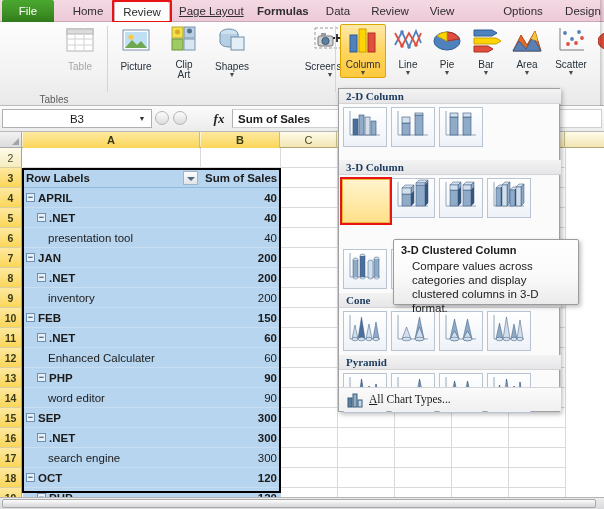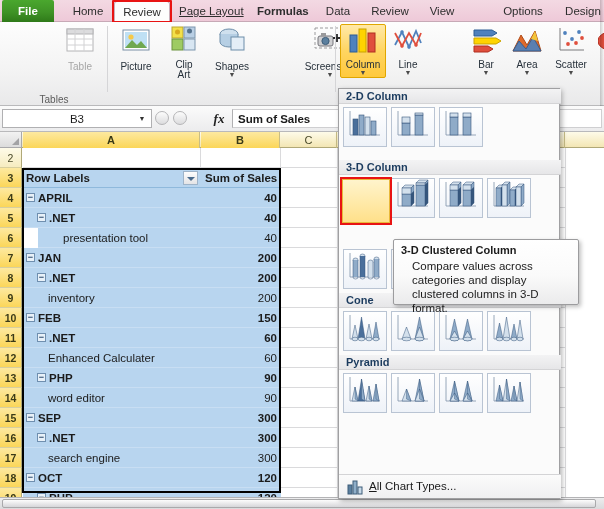--- a/index.html
+++ b/index.html
@@ -18,21 +18,21 @@
     background:linear-gradient(to bottom,#f3d9e3 0%,#f1d2de 45%,#eec9d8 100%);
     border-bottom:1px solid #c7a9b6;
   }
   .tab{
     position:absolute; top:1px; height:21px; line-height:21px;
     padding:0 7px; font-size:11.5px; color:#2e2e2e; white-space:nowrap;
     text-align:center;
   }
   .tab.file{
     background:linear-gradient(to bottom,#4aa72e 0%,#3f9326 55%,#2f7a19 100%);
-    color:#fff; font-weight:bold; top:0; height:22px; line-height:22px;
+    color:#fff; font-weight:normal; top:0; height:22px; line-height:22px;
     border-top-left-radius:2px; border-top-right-radius:2px;
   }
   .tab.active{
     background:#fdfdfd; border:1px solid #c9b0bb; border-bottom:1px solid #fdfdfd;
     border-top-left-radius:3px; border-top-right-radius:3px;
   }
   .tab-highlight{
     position:absolute; border:2px solid #e81313; border-radius:1px;
     pointer-events:none;
   }
@@ -346,20 +346,31 @@
         <svg width="32" height="30" viewBox="0 0 32 30">
           <polyline points="3,20 10,7 17,22 24,6 29,18" fill="none" stroke="#4f81bd" stroke-width="1.8"></polyline>
           <polyline points="3,8 10,21 17,8 24,20 29,8" fill="none" stroke="#e04f3d" stroke-width="1.8"></polyline>
           <circle cx="10" cy="7" r="1.8" fill="#4f81bd"></circle>
             <circle cx="17" cy="22" r="1.8" fill="#4f81bd"></circle>
           <circle cx="10" cy="21" r="1.8" fill="#e04f3d"></circle>
             <circle cx="24" cy="20" r="1.8" fill="#e04f3d"></circle>
         </svg>
       </span>
       <span class="lbl">Line</span>
+      <span class="carat">▼</span>
+    </div>
+    <div class="ritem" style="left:92px;width:38px;">
+      <span class="ico">
+        <svg width="32" height="30" viewBox="0 0 32 30">
+          <ellipse cx="16" cy="16" rx="13" ry="9" fill="#4f81bd" stroke="#2c5d95"></ellipse>
+          <path d="M16 16 L16 7 A13 9 0 0 1 28 14 Z" fill="#e04f3d" stroke="#b02f20"></path>
+          <path d="M16 16 L16 7 A13 9 0 0 0 6 11 Z" fill="#ffd400" stroke="#c9a300"></path>
+        </svg>
+      </span>
+      <span class="lbl">Pie</span>
       <span class="carat">▼</span>
     </div>
     <div class="ritem" style="left:130px;width:40px;">
       <span class="ico">
         <svg width="32" height="30" viewBox="0 0 32 30">
           <path d="M4 5 h18 l5 3 l-5 3 h-18 z" fill="#4f81bd" stroke="#2c5d95"></path>
           <path d="M4 13 h22 l5 3 l-5 3 h-22 z" fill="#ffd400" stroke="#c9a300"></path>
           <path d="M4 21 h14 l5 3 l-5 3 h-14 z" fill="#e04f3d" stroke="#b02f20"></path>
         </svg>
       </span>
@@ -456,21 +467,21 @@
       <div class="cell" style="left: 509px; top: 56px; width: 57px;"></div>
       <div class="rh hl" style="top: 76px;">5</div>
       <div class="cell txt pv b" style="left: 23px; top: 76px; width: 178px; padding-left: 14px;"><span class="exp">−</span><span>.NET</span></div>
       <div class="cell num pv b" style="left: 201px; top: 76px; width: 80px;">40</div>
       <div class="cell" style="left: 281px; top: 76px; width: 57px;"></div>
       <div class="cell" style="left: 338px; top: 76px; width: 57px;"></div>
       <div class="cell" style="left: 395px; top: 76px; width: 57px;"></div>
       <div class="cell" style="left: 452px; top: 76px; width: 57px;"></div>
       <div class="cell" style="left: 509px; top: 76px; width: 57px;"></div>
       <div class="rh hl" style="top: 96px;">6</div>
-      <div class="cell txt pv" style="left: 38px; top: 96px; width: 178px; padding-left: 25px;"><span>presentation tool</span></div>
+      <div class="cell txt pv" style="left: 23px; top: 96px; width: 178px; padding-left: 25px;"><span>presentation tool</span></div>
       <div class="cell num pv" style="left: 201px; top: 96px; width: 80px;">40</div>
       <div class="cell" style="left: 281px; top: 96px; width: 57px;"></div>
       <div class="cell" style="left: 338px; top: 96px; width: 57px;"></div>
       <div class="cell" style="left: 395px; top: 96px; width: 57px;"></div>
       <div class="cell" style="left: 452px; top: 96px; width: 57px;"></div>
       <div class="cell" style="left: 509px; top: 96px; width: 57px;"></div>
       <div class="rh hl" style="top: 116px;">7</div>
       <div class="cell txt pv b" style="left: 23px; top: 116px; width: 178px; padding-left: 3px;"><span class="exp">−</span><span>JAN</span></div>
       <div class="cell num pv b" style="left: 201px; top: 116px; width: 80px;">200</div>
       <div class="cell" style="left: 281px; top: 116px; width: 57px;"></div>
@@ -575,21 +586,21 @@
       <div class="cell" style="left: 452px; top: 356px; width: 57px;"></div>
       <div class="cell" style="left: 509px; top: 356px; width: 57px;"></div>
     </div>
   <div class="pt-outline" style="left:22px;top:36px;width:259px;height:325px;"></div>
 </div>
 
 <div class="hscroll">
   <div class="thumb"></div>
 </div>
 
-<div class="gallery" style="height: 411px;">
+<div class="gallery" style="height: 324px; font-family: Liberation Serif, serif;">
   <div class="gsect" style="top:0px;">2-D Column</div>
   <div class="gsect" style="top:71px;">3-D Column</div>
   <div class="gsect" style="top:204px;">Cone</div>
 
   <div id="gallery-cells">
       <div class="gcell" style="left: 4px; top: 18px;">
         <svg width="40" height="34" viewBox="0 0 40 34" style="display: block; margin: -1px auto;">
           <path d="M5 4 v24 h30" fill="none" stroke="#7e93a8" stroke-width="0.8"></path>
           <rect x="8" y="12" width="5" height="16" fill="#4a6f9b" stroke="#36567c" stroke-width="0.6"></rect>
           <rect x="14" y="8" width="5" height="20" fill="#8fabc8" stroke="#36567c" stroke-width="0.6"></rect>

